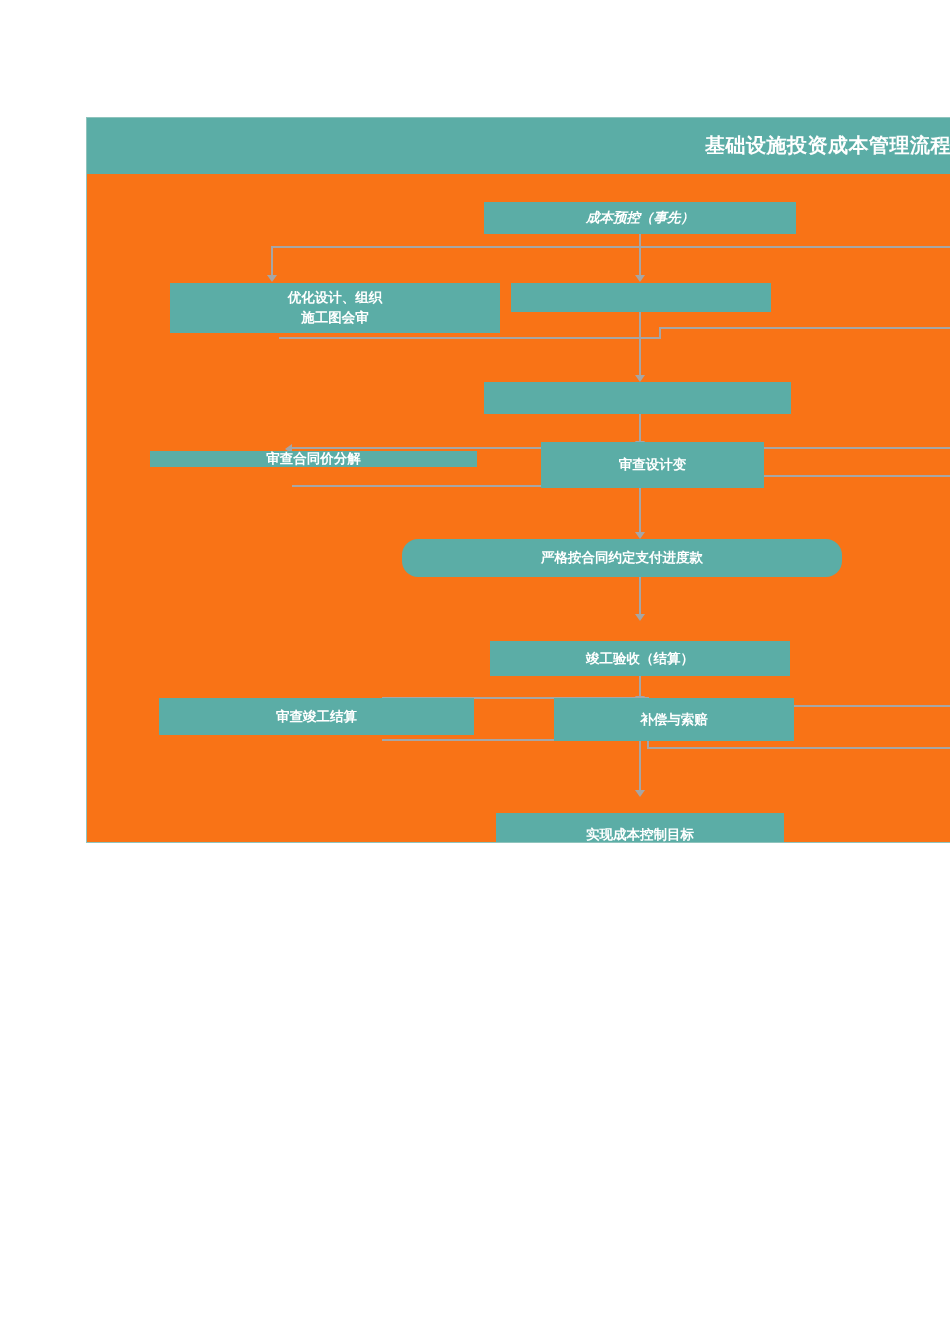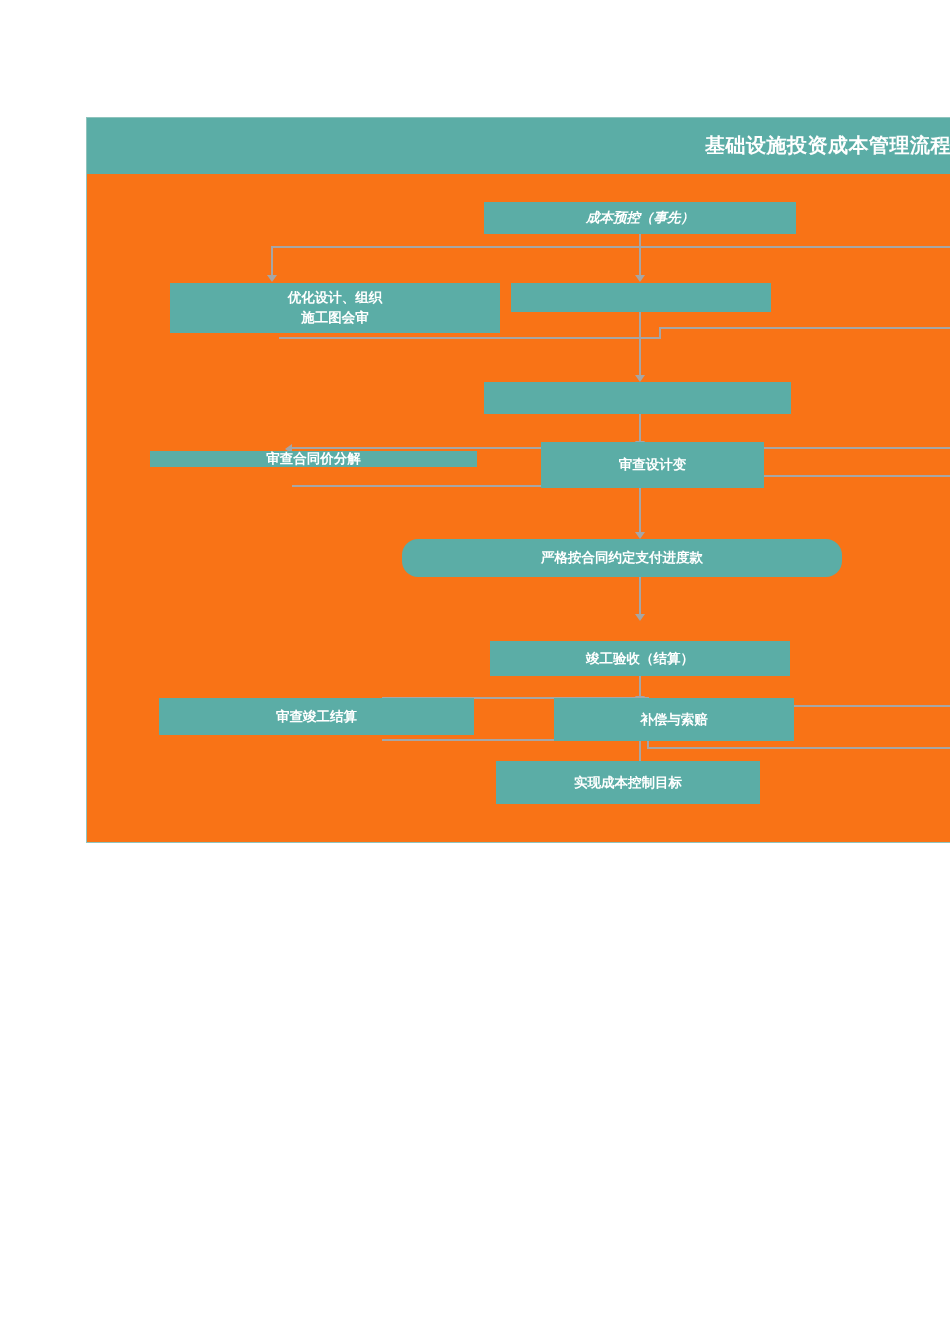--- a/index.html
+++ b/index.html
@@ -168,15 +168,15 @@
 
   <div class="node" style="left:431px; top:580px; width:240px; height:43px;margin-left:36px;">补偿与索赔</div>
 
   <div class="hline" style="left:295px; top:621px; width:267px;"></div>
   <div class="vline" style="left:560px; top:621px; height:10px;"></div>
   <div class="hline" style="left:560px; top:629px; width:324px;"></div>
 
   <div class="vline" style="left:552px; top:623px; height:50px;"></div>
   <div class="arrow-down" style="left:548px; top:672px;"></div>
 
-  <div class="node" style="left:409px; top:643px; width:264px; height:43px;">实现成本控制目标</div>
+  <div class="node" style="left:409px; top:695px; width:288px; height:43px;">实现成本控制目标</div>
 
 </div>
 
 </body></html>

